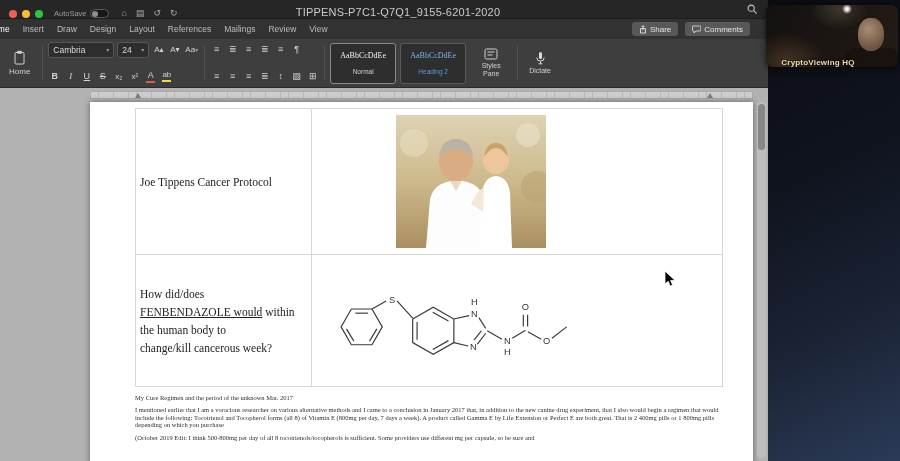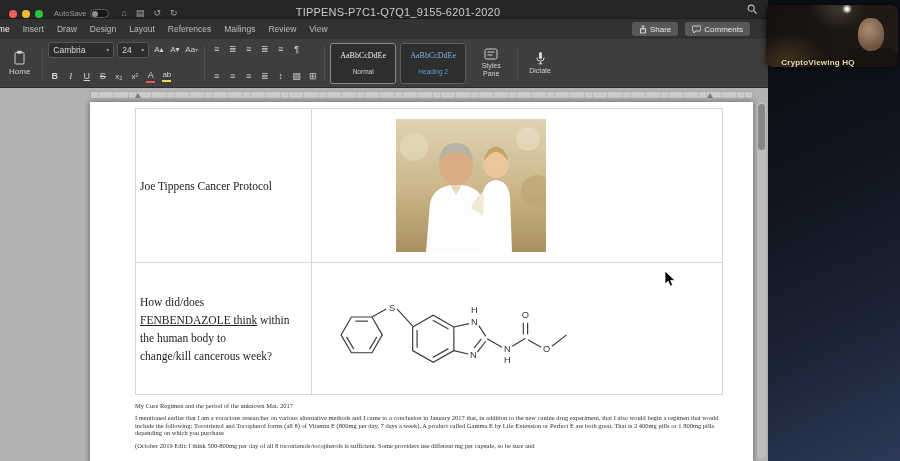--- a/index.html
+++ b/index.html
@@ -72,21 +72,21 @@
     background:repeating-linear-gradient(to right, transparent 0 7px, #9d9d9d 7px 7.6px); opacity:.45; }
   .indent-marker { position:absolute; top:1px; width:0; height:0; border-left:3px solid transparent;
     border-right:3px solid transparent; border-bottom:5px solid #7d7d7d; }
   .scrollbar { position:absolute; right:2px; top:14px; width:9px; height:356px; background:#bdbdbd; border-radius:4px; }
   .scrollbar .thumb { position:absolute; top:2px; left:1px; width:7px; height:46px; background:#878787; border-radius:4px; }
 
   .page { position:absolute; top:14px; left:90px; width:663px; height:800px; background:#ffffff;
     box-shadow:0 0 6px rgba(0,0,0,.45); padding:6px 30px 0 45px;
     font-family:"Liberation Serif", serif; color:#222; }
   .doctable { border-collapse:collapse; width:588px; table-layout:fixed; }
-  .doctable td { border:1px solid #d6d6d6; vertical-align:middle; padding:10px 4px; }
+  .doctable td { border:1px solid #d6d6d6; vertical-align:middle; padding:2px 4px; }
   .doctable .c1 { width:176px; }
   .doctable .r1 { height:146px; }
   .doctable .r2 { height:132px; }
   .protocol-title { font-size:11.5px; }
   .photo-wrap { margin-left:80px; width:150px; height:133px; line-height:0; }
   .question { font-size:11.5px; line-height:18px; }
   .question .u { text-decoration:underline; }
   .molecule-wrap { margin-left:14px; line-height:0; }
   .body-heading, .body-p { font-size:6.5px; line-height:7.4px; color:#2e2e2e; width:588px; }
   .body-heading { margin-top:7px; }
@@ -316,21 +316,21 @@
                   <path d="M84,133 L86,78 Q88,62 100,61 Q112,62 114,78 L116,133 Z" fill="#ffffff"></path>
                   <path d="M88,72 Q79,78 75,89 L87,97 Z" fill="#f3ead6"></path>
                 </svg>
               </div>
             </td>
           </tr>
           <tr class="r2">
             <td class="c1">
               <div class="question">
                 <span>How did/does</span><br>
-                <span class="u">FENBENDAZOLE  think</span><span> within</span><br>
+                <span class="u">FENBENDAZOLE  would</span><span> within</span><br>
                 <span>the human body to</span><br>
                 <span>change/kill cancerous week?</span>
               </div>
             </td>
             <td>
               <div class="molecule-wrap">
                 <svg width="285" height="102" viewBox="0 0 290 104" stroke="#3a3a3a" stroke-width="1.2" fill="none" style="font-family:'Liberation Sans',sans-serif;font-size:9.5px">
 
                   <path d="M53,58 L42.5,39.8 L21.5,39.8 L11,58 L21.5,76.2 L42.5,76.2 Z"></path>
                   <line x1="38.5" y1="44" x2="25.5" y2="44"></line>

